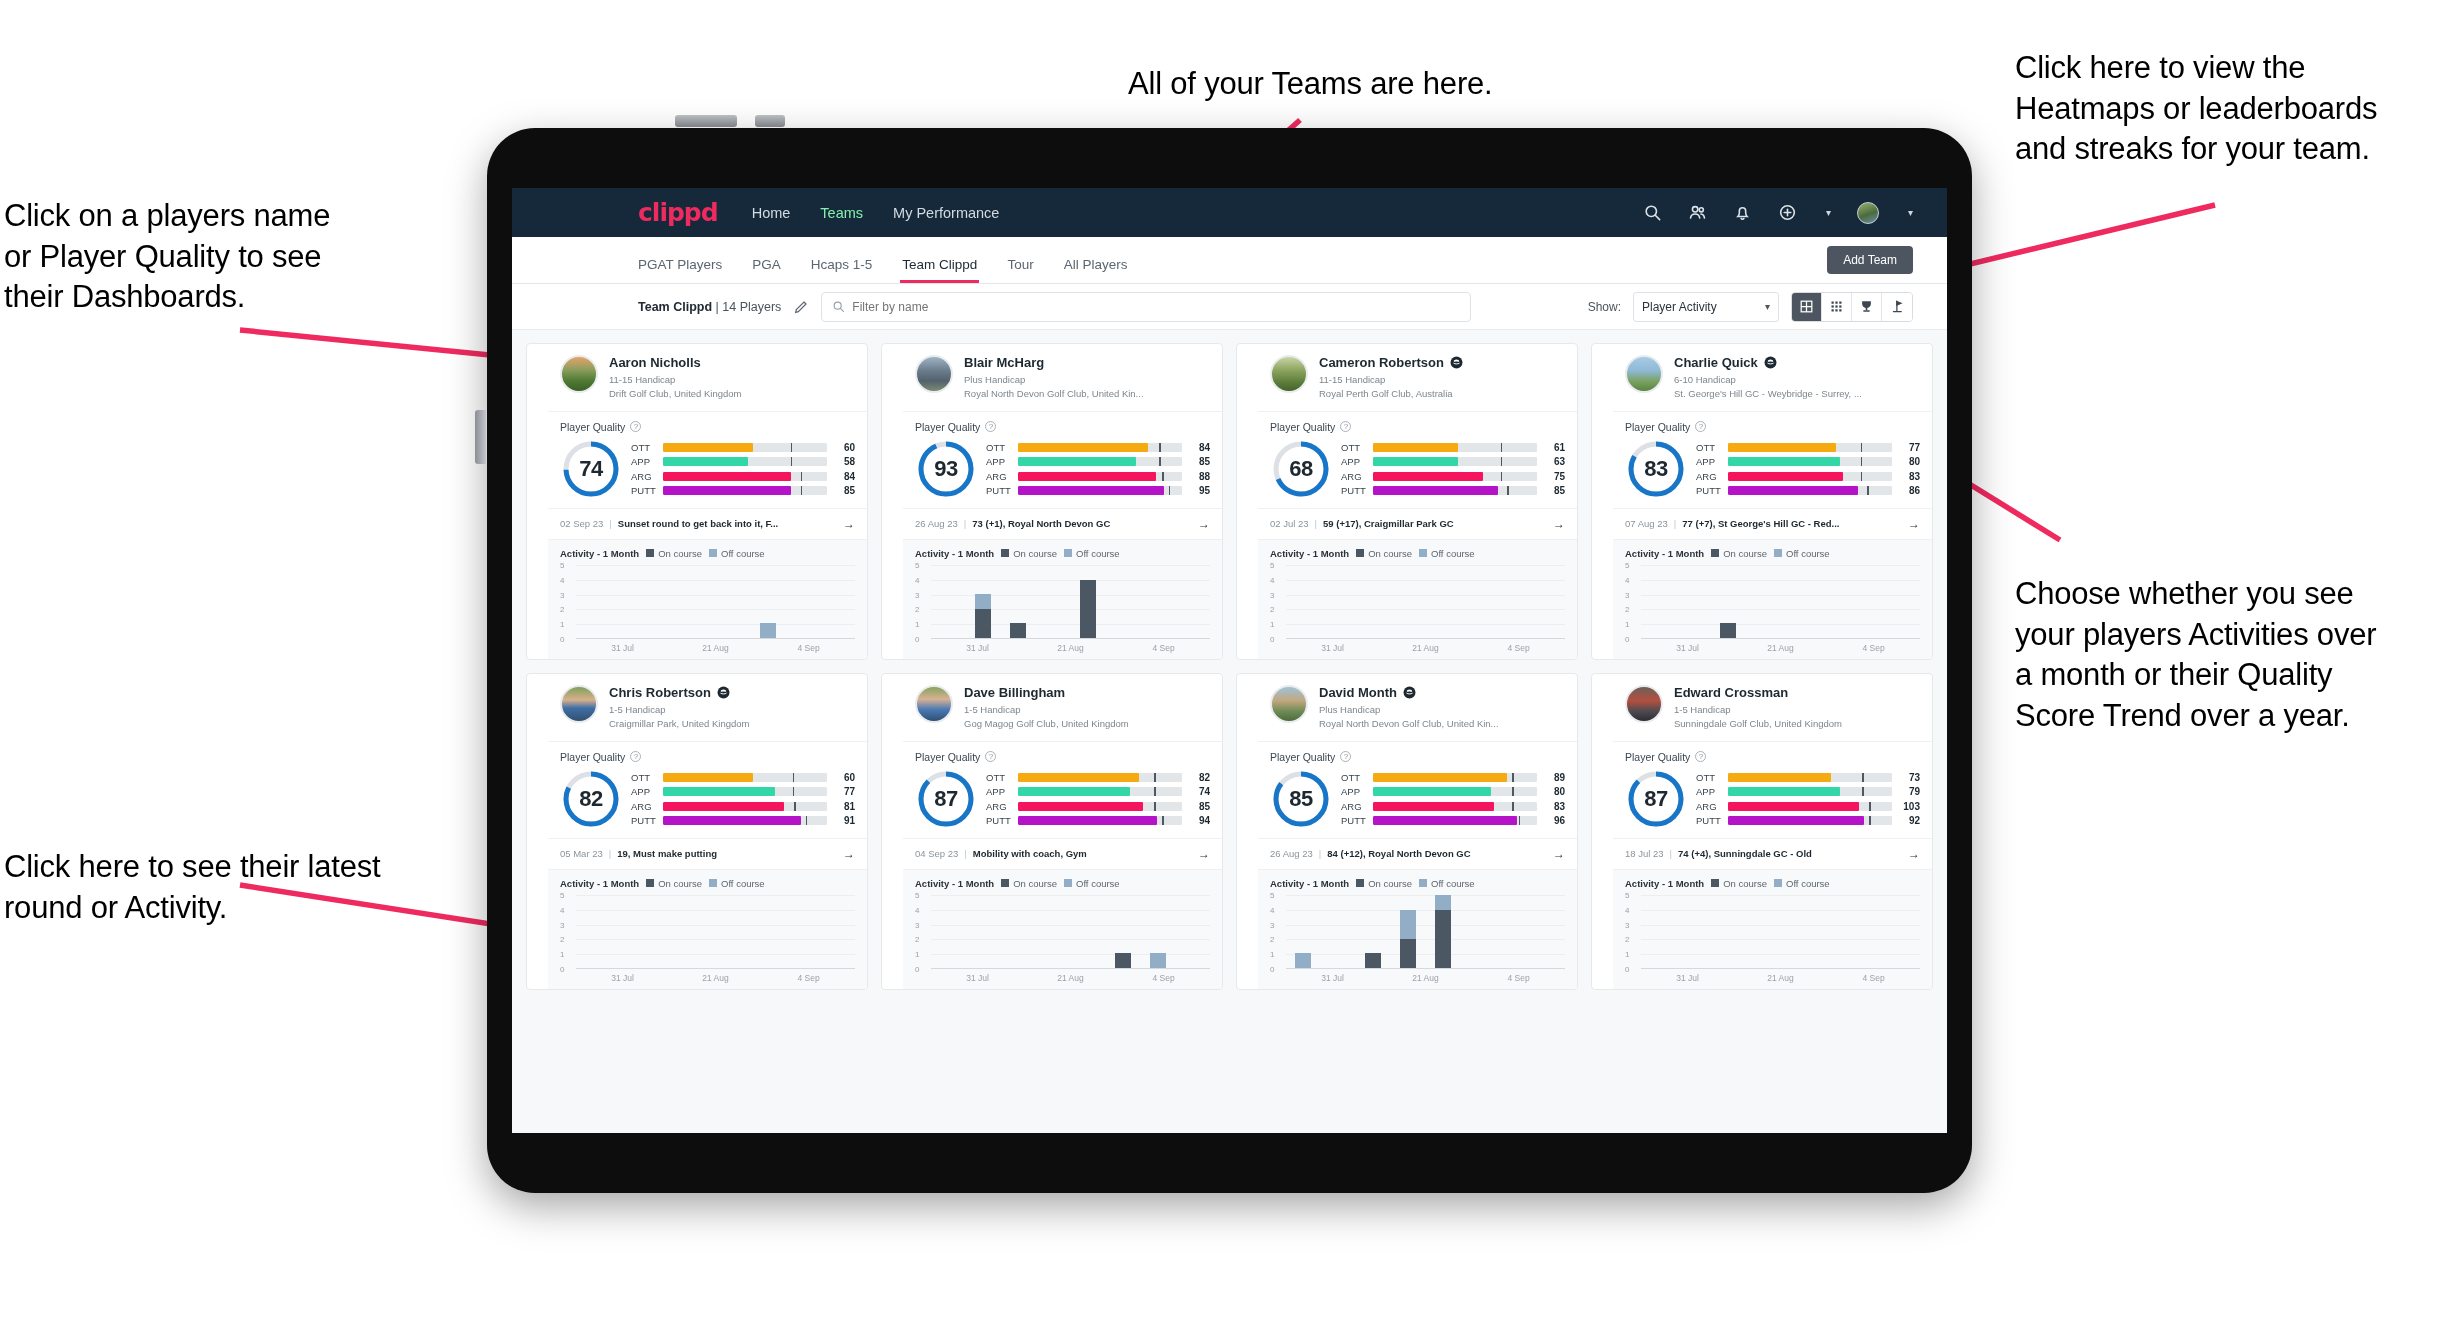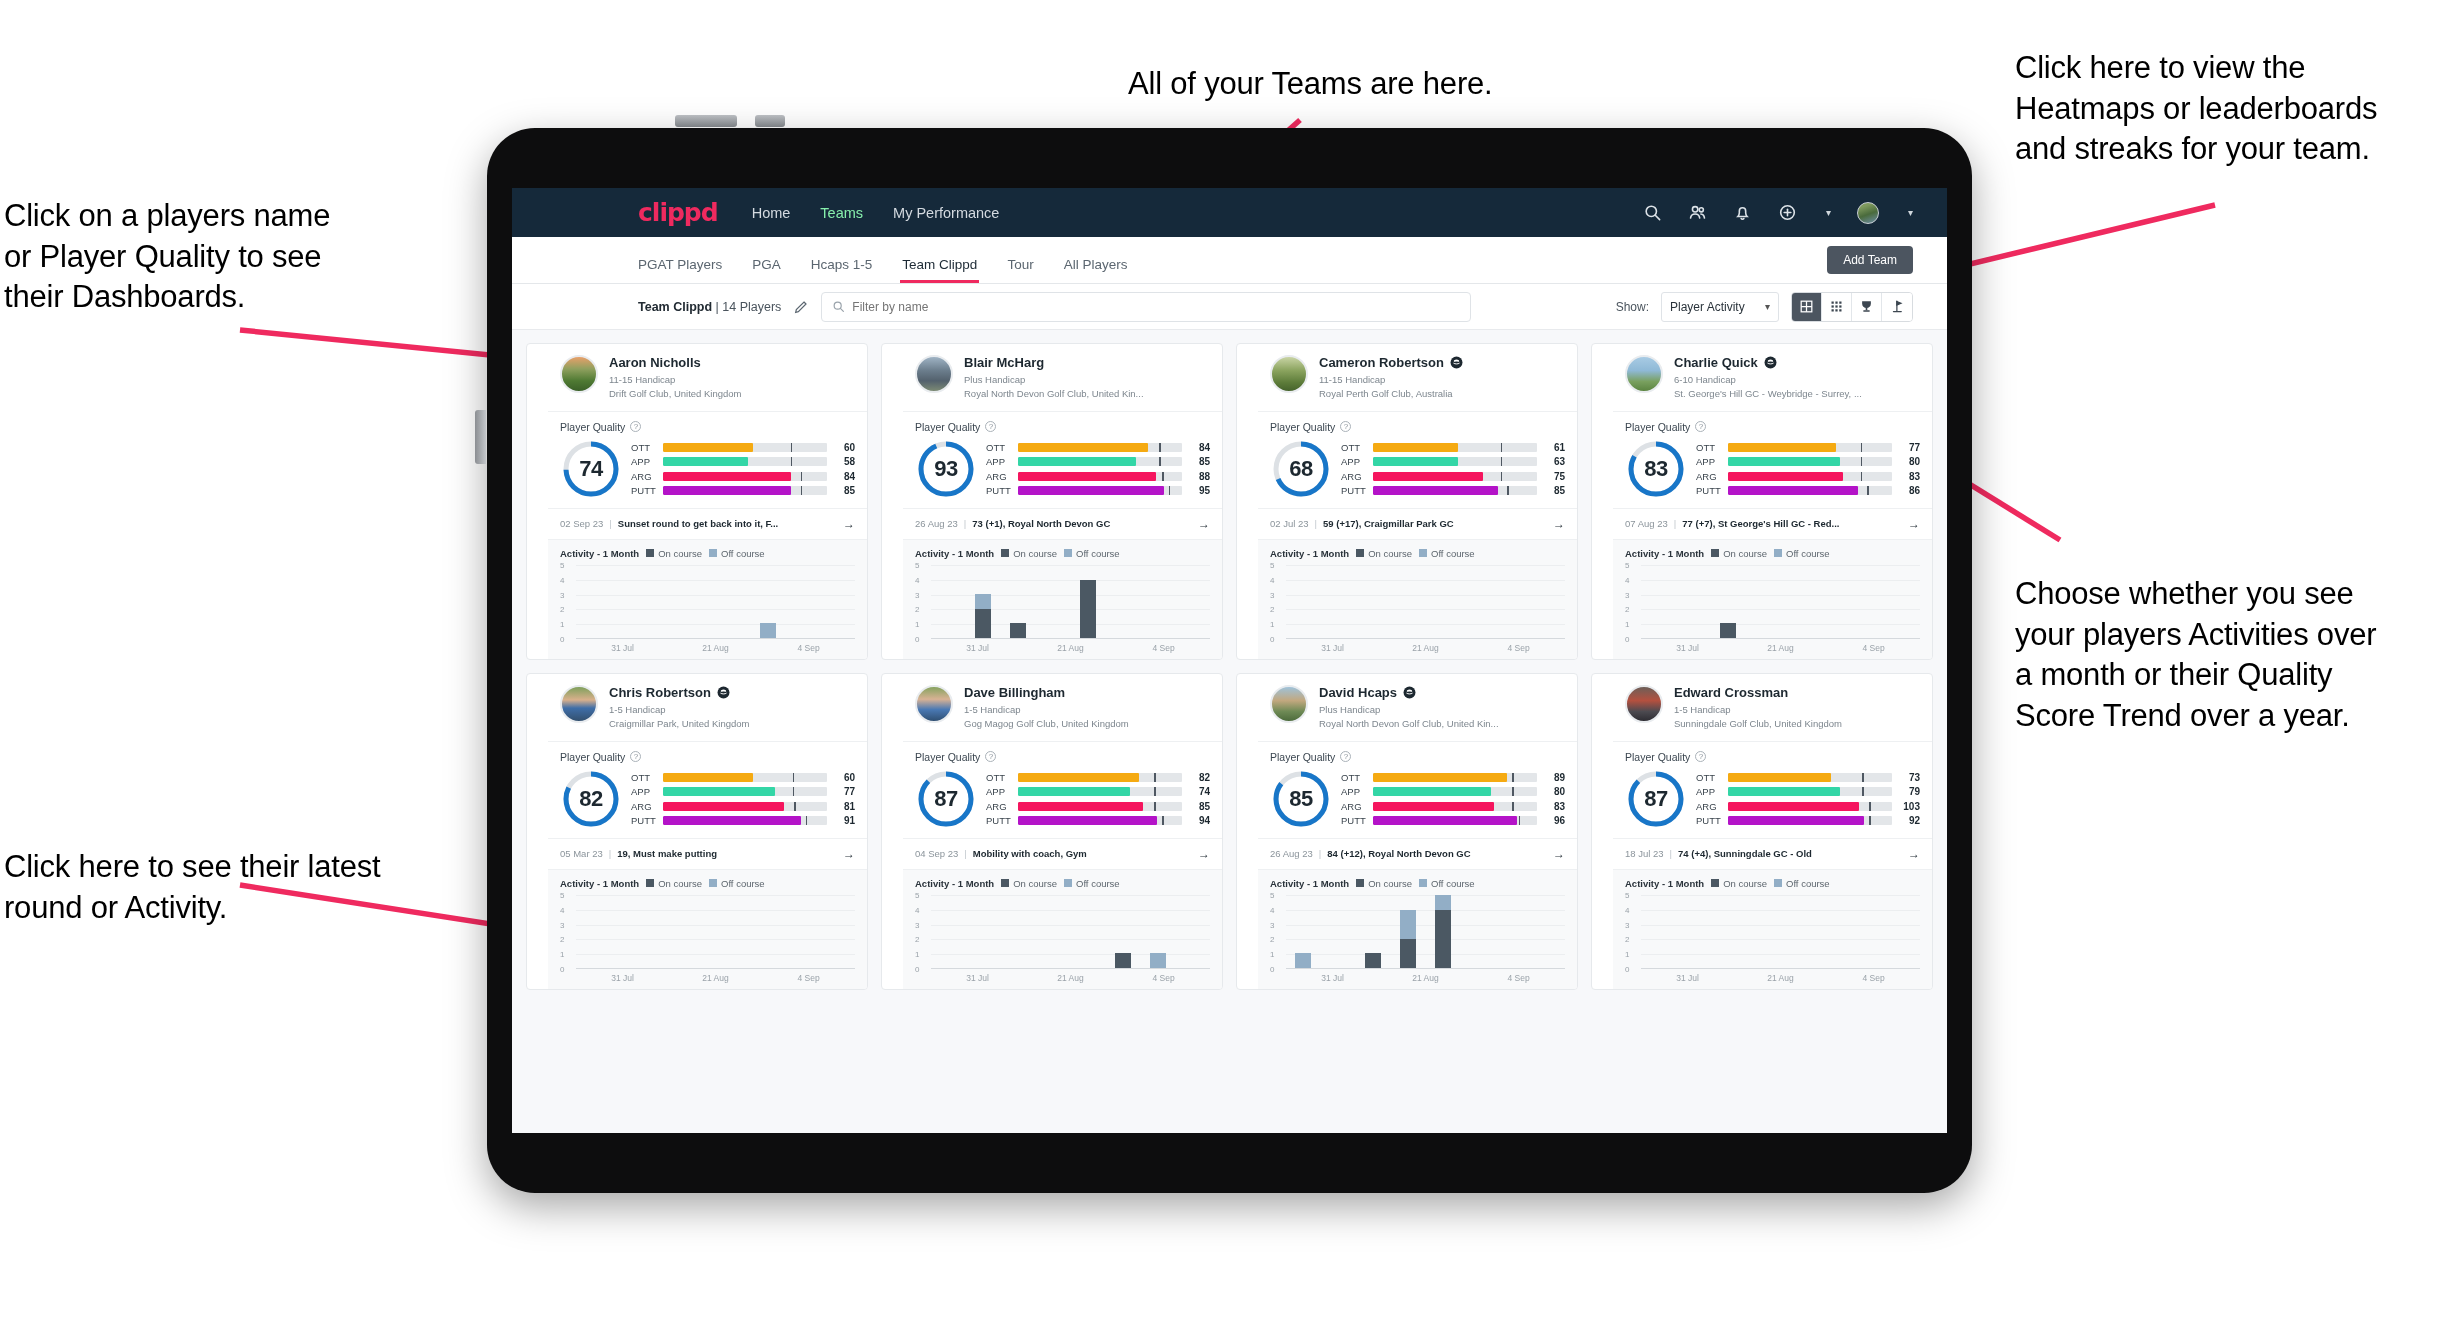--- a/index.html
+++ b/index.html
@@ -115,21 +115,21 @@
     border:1px solid #dfe3e7; border-radius:4px; background:#fff;
     display:flex; align-items:center; gap:7px; padding: 0 10px;
   }
   #filterwrap svg { width:13px; height:13px; color:#9aa3ab; }
   #filterinput {
     flex:1; border:none; outline:none; font-size:12px; color:#8d959d;
     font-family:"Liberation Sans", sans-serif; background:transparent;
   }
   .show-label { font-size: 12px; color:#4a545d; margin-left:auto; white-space:nowrap; }
   #showsel {
-    width: 118px; height: 30px; border:1px solid #dfe3e7; border-radius:3px;
+    width: 146px; height: 30px; border:1px solid #dfe3e7; border-radius:3px;
     background:#fff; font-size:12px; color:#2a333b; padding: 0 8px;
     display:flex; align-items:center; justify-content:space-between;
     font-family:"Liberation Sans", sans-serif;
   }
   #viewtoggle { display:flex; border:1px solid #d8dce0; border-radius:4px; overflow:hidden; height:30px; }
   .vbtn {
     width: 30px; height: 100%; display:flex; align-items:center; justify-content:center;
     background:#fff; border-right:1px solid #e2e6ea; color:#3c4650;
   }
   .vbtn:last-child { border-right:none; }
@@ -1020,21 +1020,21 @@
                 <span>21 Aug</span>
                 <span>4 Sep</span>
               </div>
             </div>
           </div>
           <div class="card">
             <div class="card-head">
               <div class="pavatar pa6"></div>
               <div style="min-width:0;flex:1;">
                 <div class="pname-row">
-                  <div class="pname">David Hcaps</div>
+                  <div class="pname">David Month</div>
                   <span class="verified">
                     <svg viewBox="0 0 24 24">
                       <circle cx="12" cy="12" r="11" fill="#1d2830"></circle>
                       <path d="M7 13.5c2.4 1.6 7.6 1.6 10 0" stroke="#fff" stroke-width="1.8" fill="none" stroke-linecap="round"></path>
                       <path d="M12 6.5c-3 0-5 1.6-5 3.2 0 1.1 1.4 1.2 2.4.8 1.6-.7 3.6-.7 5.2 0 1 .4 2.4.3 2.4-.8 0-1.6-2-3.2-5-3.2z" fill="#fff"></path>
                     </svg>
                   </span>
                 </div>
                 <div class="pmeta">Plus Handicap</div>
                 <div class="pmeta" style="margin-top:1px">Royal North Devon Golf Club, United Kin...</div>

